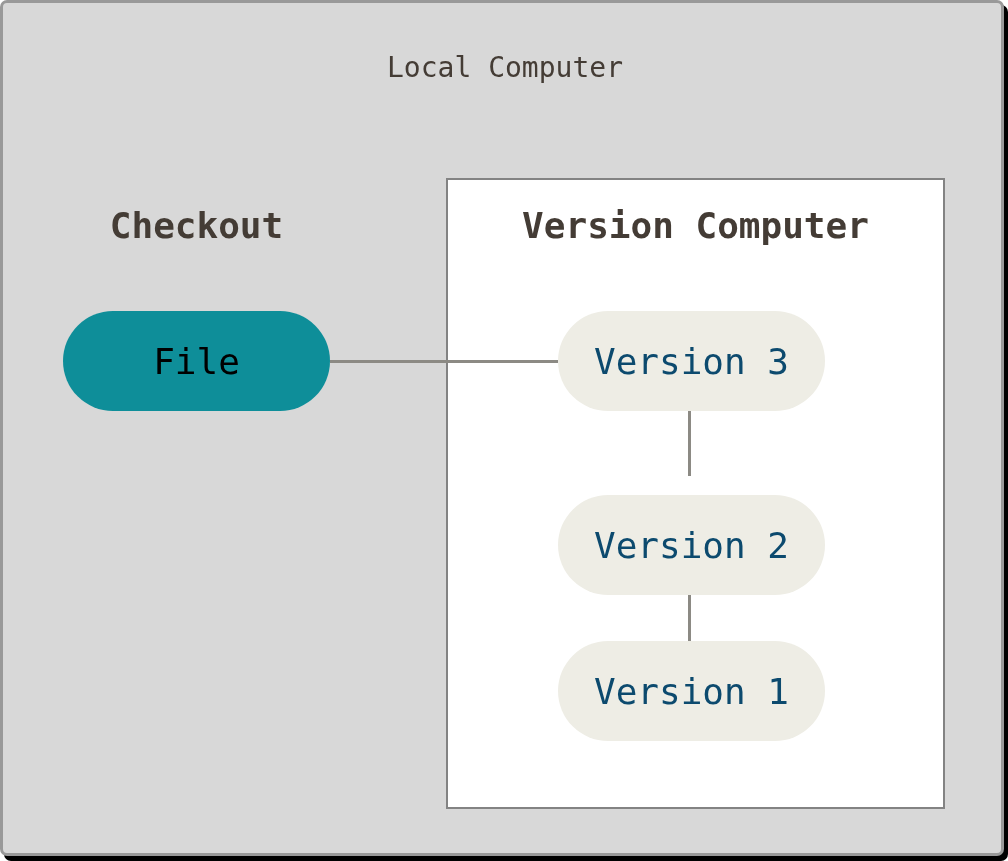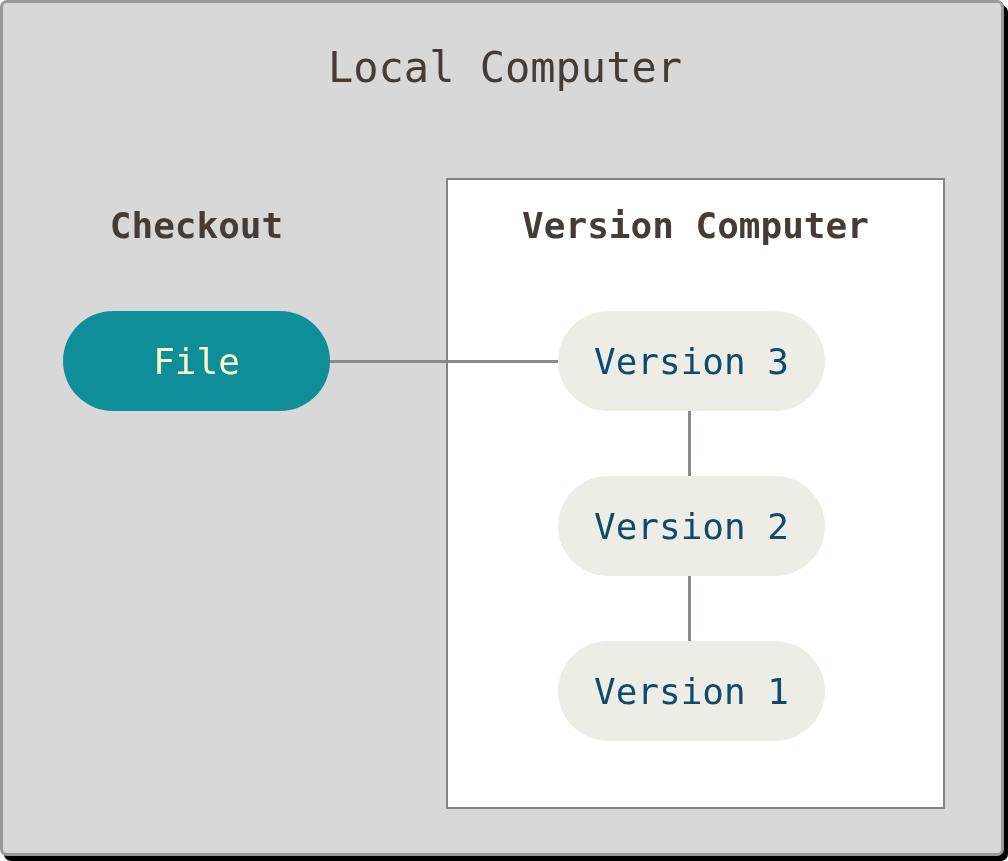--- a/index.html
+++ b/index.html
@@ -31,21 +31,21 @@
   }
   .diagram-title {
     position: absolute;
     left: 0;
     top: 38px;
     width: 1004px;
     height: 52px;
     display: flex;
     align-items: center;
     justify-content: center;
-    font-size: 42px;
+    font-size: 28px;
     color: #443c35;
     letter-spacing: 0px;
     white-space: pre;
   }
   .section-label {
     position: absolute;
     display: flex;
     align-items: center;
     justify-content: center;
     font-size: 36px;
@@ -83,29 +83,29 @@
     display: flex;
     align-items: center;
     justify-content: center;
     font-size: 36px;
     white-space: pre;
   }
   .pill-file {
     left: 60px;
     top: 308px;
     background: #0e8e99;
-    color: #fef9c3;
+    color: #000000;
   }
   .pill-version {
     left: 555px;
     background: #eeede5;
     color: #0c4a6e;
   }
   .pill-v3 { top: 308px; }
-  .pill-v2 { top: 473px; }
+  .pill-v2 { top: 492px; }
   .pill-v1 { top: 638px; }
   .connector {
     position: absolute;
     background: #8c8a84;
   }
   .conn-file-v3 {
     left: 327px;
     top: 357px;
     width: 228px;
     height: 3px;

